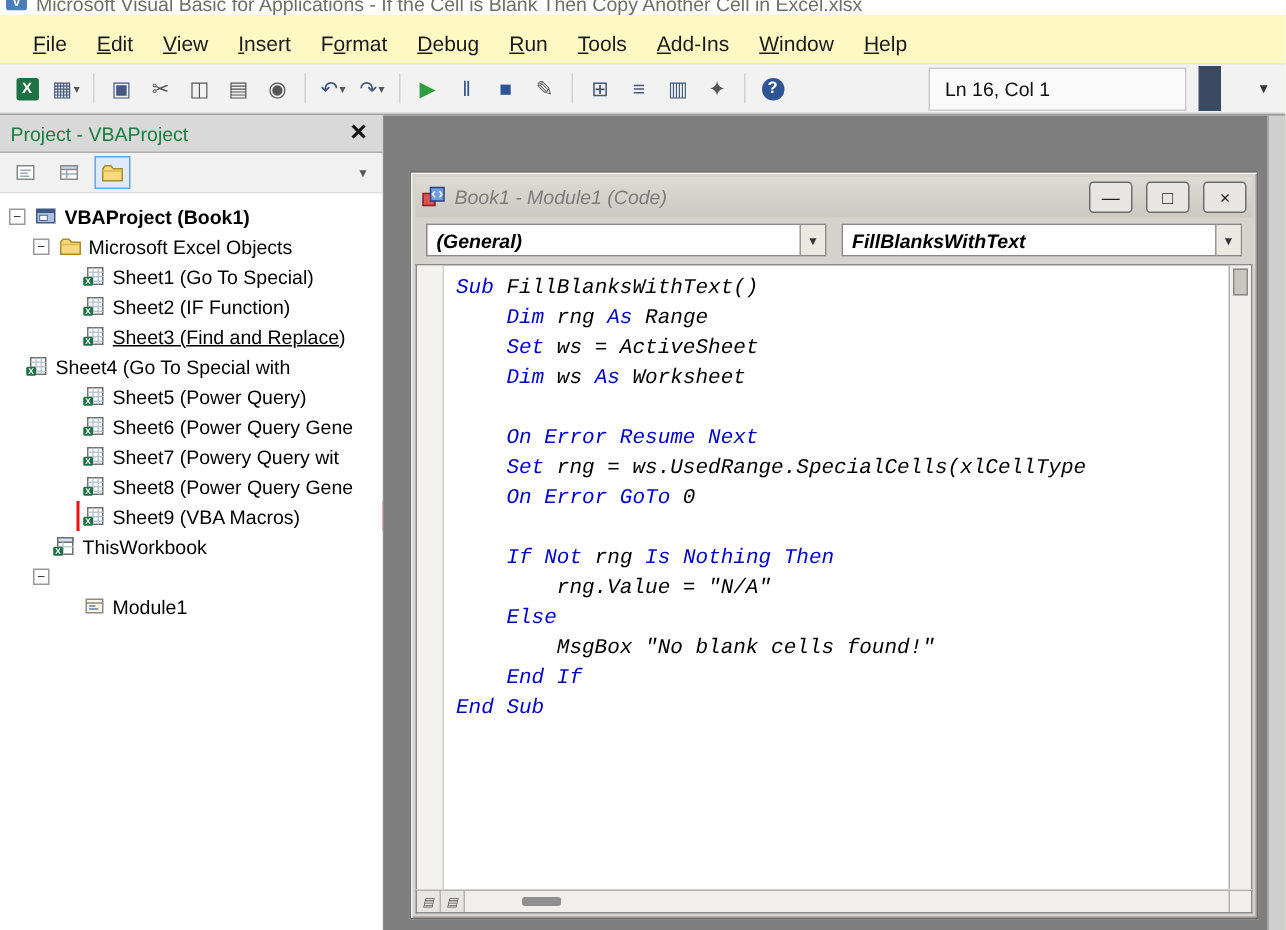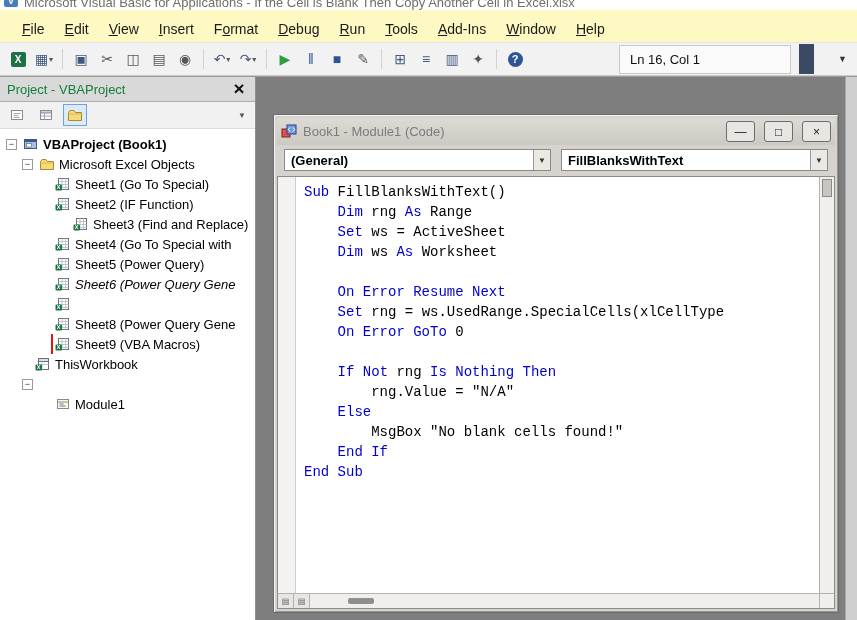--- a/index.html
+++ b/index.html
@@ -57,21 +57,21 @@
               font-size:9px; line-height:9px; text-align:center; margin-right:4px; flex:none; }
   .exp-spacer { width:15px; flex:none; }
   .tree-icon { width:16px; height:14px; margin-right:4px; flex:none; display:flex; }
   .row-content { display:flex; align-items:center; flex:1; height:100%; padding:1px 2px;
                  overflow:hidden; }
   .row-content.hl-red { outline:2px solid var(--hl,#EE1111); }
   .tree-label { overflow:hidden; }
   .bold { font-weight:bold; }
 
   
-  .mdi { flex:1; position:relative; background:var(--mdi,#7E7E7E); overflow:hidden; }
+  .mdi { flex:1; position:relative; background:var(--mdi,#7E7E7E); overflow:hidden;font-style:italic; }
   .mdi-scroll-strip { position:absolute; right:0; top:0; bottom:0; width:12px;
                       background:#cfcfcf; border-left:1px solid #a5a5a5; }
   .code-window { position:absolute; left:17px; top:37px; width:566px; height:499px;
                  background:#d6d3ce; border:1px solid #6d6d6d; padding:3px;
                  box-shadow:inset 1px 1px 0 #f4f3f1, inset -1px -1px 0 #9a9792;
                  display:flex; flex-direction:column; }
   .cw-titlebar { height:27px; display:flex; align-items:center; gap:6px; padding:0 4px;
                  background:linear-gradient(#dedbd6,#ccc9c3); flex:none; }
   .cw-icon { display:flex; }
   .cw-title { font-size:13px; color:#7c7c7c; flex:1; }
@@ -279,35 +279,35 @@
                 <svg width="16" height="14" viewBox="0 0 16 14">
                   <rect x="3.5" y="1.5" width="10" height="11" fill="#fff" stroke="#6e6e6e"></rect>
                   <path d="M3.5 4.5h10M3.5 7.5h10M3.5 10.5h10M7 1.5v11M10.5 1.5v11" stroke="#b9c7d4" fill="none"></path>
                   <rect x="0.5" y="7.5" width="6.5" height="6" rx="1" fill="#1e7145"></rect>
                   <text x="3.7" y="12.4" font-size="5.5" font-weight="bold" fill="#fff" text-anchor="middle">X</text>
                 </svg>
               </span>
               <span class="tree-label">Sheet2 (IF Function)</span>
             </span>
           </div>
-          <div class="tree-row" style="padding-left: 56px;">
+          <div class="tree-row" style="padding-left: 38px; text-decoration: underline;">
             <span class="exp-spacer"></span>
             <span class="row-content">
               <span class="tree-icon">
                 <svg width="16" height="14" viewBox="0 0 16 14">
                   <rect x="3.5" y="1.5" width="10" height="11" fill="#fff" stroke="#6e6e6e"></rect>
                   <path d="M3.5 4.5h10M3.5 7.5h10M3.5 10.5h10M7 1.5v11M10.5 1.5v11" stroke="#b9c7d4" fill="none"></path>
                   <rect x="0.5" y="7.5" width="6.5" height="6" rx="1" fill="#1e7145"></rect>
                   <text x="3.7" y="12.4" font-size="5.5" font-weight="bold" fill="#fff" text-anchor="middle">X</text>
                 </svg>
               </span>
               <span class="tree-label">Sheet3 (Find and Replace)</span>
             </span>
           </div>
-          <div class="tree-row" style="padding-left: 38px;">
+          <div class="tree-row" style="">
             <span class="exp-spacer"></span>
             <span class="row-content">
               <span class="tree-icon">
                 <svg width="16" height="14" viewBox="0 0 16 14">
                   <rect x="3.5" y="1.5" width="10" height="11" fill="#fff" stroke="#6e6e6e"></rect>
                   <path d="M3.5 4.5h10M3.5 7.5h10M3.5 10.5h10M7 1.5v11M10.5 1.5v11" stroke="#b9c7d4" fill="none"></path>
                   <rect x="0.5" y="7.5" width="6.5" height="6" rx="1" fill="#1e7145"></rect>
                   <text x="3.7" y="12.4" font-size="5.5" font-weight="bold" fill="#fff" text-anchor="middle">X</text>
                 </svg>
               </span>
@@ -321,21 +321,21 @@
                 <svg width="16" height="14" viewBox="0 0 16 14">
                   <rect x="3.5" y="1.5" width="10" height="11" fill="#fff" stroke="#6e6e6e"></rect>
                   <path d="M3.5 4.5h10M3.5 7.5h10M3.5 10.5h10M7 1.5v11M10.5 1.5v11" stroke="#b9c7d4" fill="none"></path>
                   <rect x="0.5" y="7.5" width="6.5" height="6" rx="1" fill="#1e7145"></rect>
                   <text x="3.7" y="12.4" font-size="5.5" font-weight="bold" fill="#fff" text-anchor="middle">X</text>
                 </svg>
               </span>
               <span class="tree-label">Sheet5 (Power Query)</span>
             </span>
           </div>
-          <div class="tree-row" style="padding-left: 38px; font-style: italic;">
+          <div class="tree-row" style="padding-left: 38px;">
             <span class="exp-spacer"></span>
             <span class="row-content">
               <span class="tree-icon">
                 <svg width="16" height="14" viewBox="0 0 16 14">
                   <rect x="3.5" y="1.5" width="10" height="11" fill="#fff" stroke="#6e6e6e"></rect>
                   <path d="M3.5 4.5h10M3.5 7.5h10M3.5 10.5h10M7 1.5v11M10.5 1.5v11" stroke="#b9c7d4" fill="none"></path>
                   <rect x="0.5" y="7.5" width="6.5" height="6" rx="1" fill="#1e7145"></rect>
                   <text x="3.7" y="12.4" font-size="5.5" font-weight="bold" fill="#fff" text-anchor="middle">X</text>
                 </svg>
               </span>
@@ -346,20 +346,21 @@
             <span class="exp-spacer"></span>
             <span class="row-content">
               <span class="tree-icon">
                 <svg width="16" height="14" viewBox="0 0 16 14">
                   <rect x="3.5" y="1.5" width="10" height="11" fill="#fff" stroke="#6e6e6e"></rect>
                   <path d="M3.5 4.5h10M3.5 7.5h10M3.5 10.5h10M7 1.5v11M10.5 1.5v11" stroke="#b9c7d4" fill="none"></path>
                   <rect x="0.5" y="7.5" width="6.5" height="6" rx="1" fill="#1e7145"></rect>
                   <text x="3.7" y="12.4" font-size="5.5" font-weight="bold" fill="#fff" text-anchor="middle">X</text>
                 </svg>
               </span>
+              <span class="tree-label">Sheet7 (Powery Query wit</span>
             </span>
           </div>
           <div class="tree-row" style="padding-left: 38px;">
             <span class="exp-spacer"></span>
             <span class="row-content">
               <span class="tree-icon">
                 <svg width="16" height="14" viewBox="0 0 16 14">
                   <rect x="3.5" y="1.5" width="10" height="11" fill="#fff" stroke="#6e6e6e"></rect>
                   <path d="M3.5 4.5h10M3.5 7.5h10M3.5 10.5h10M7 1.5v11M10.5 1.5v11" stroke="#b9c7d4" fill="none"></path>
                   <rect x="0.5" y="7.5" width="6.5" height="6" rx="1" fill="#1e7145"></rect>

